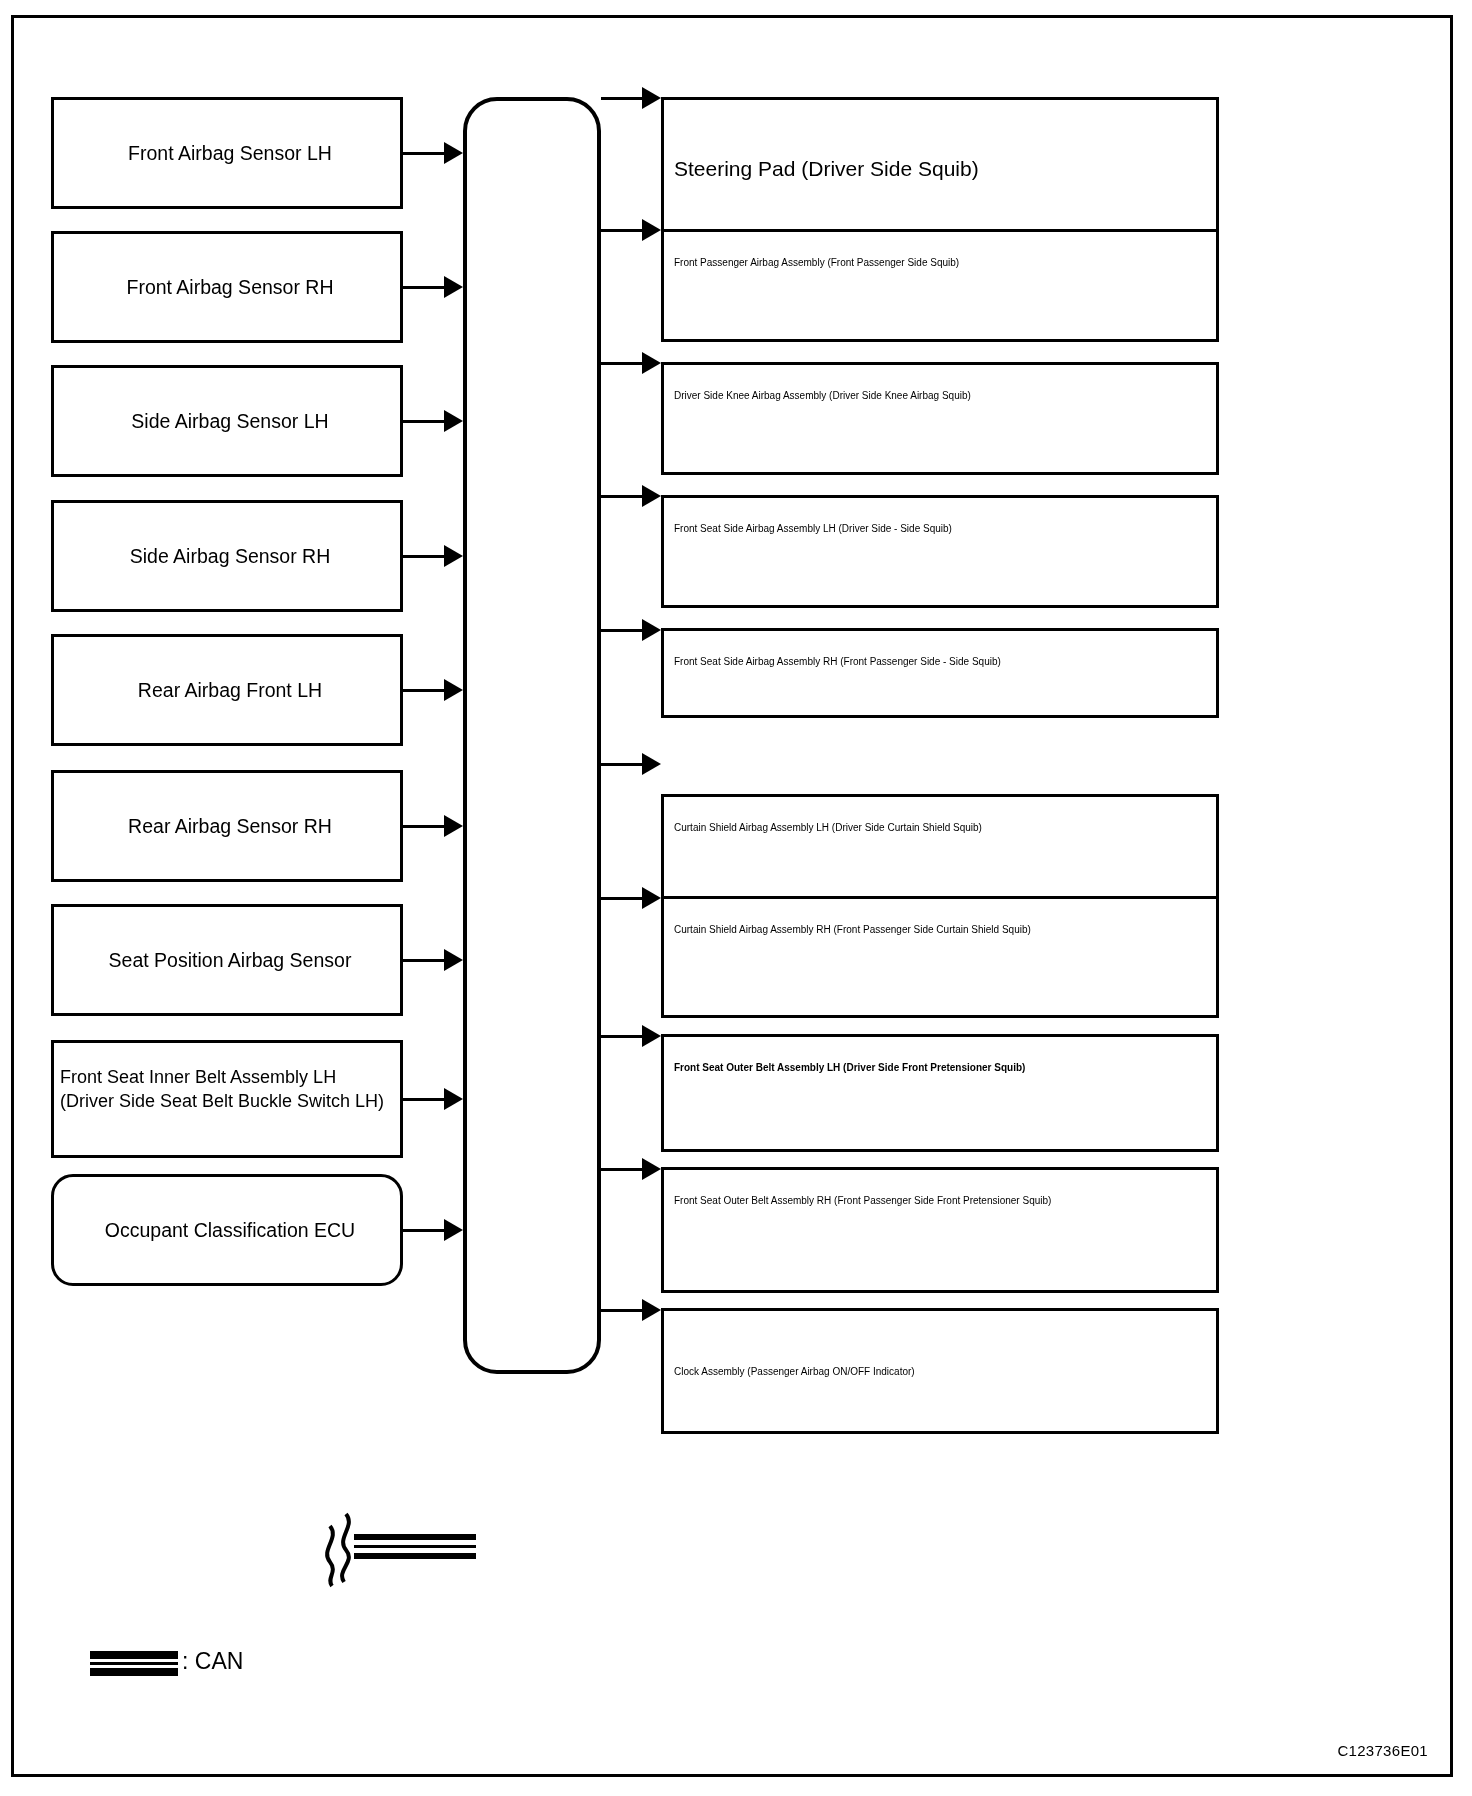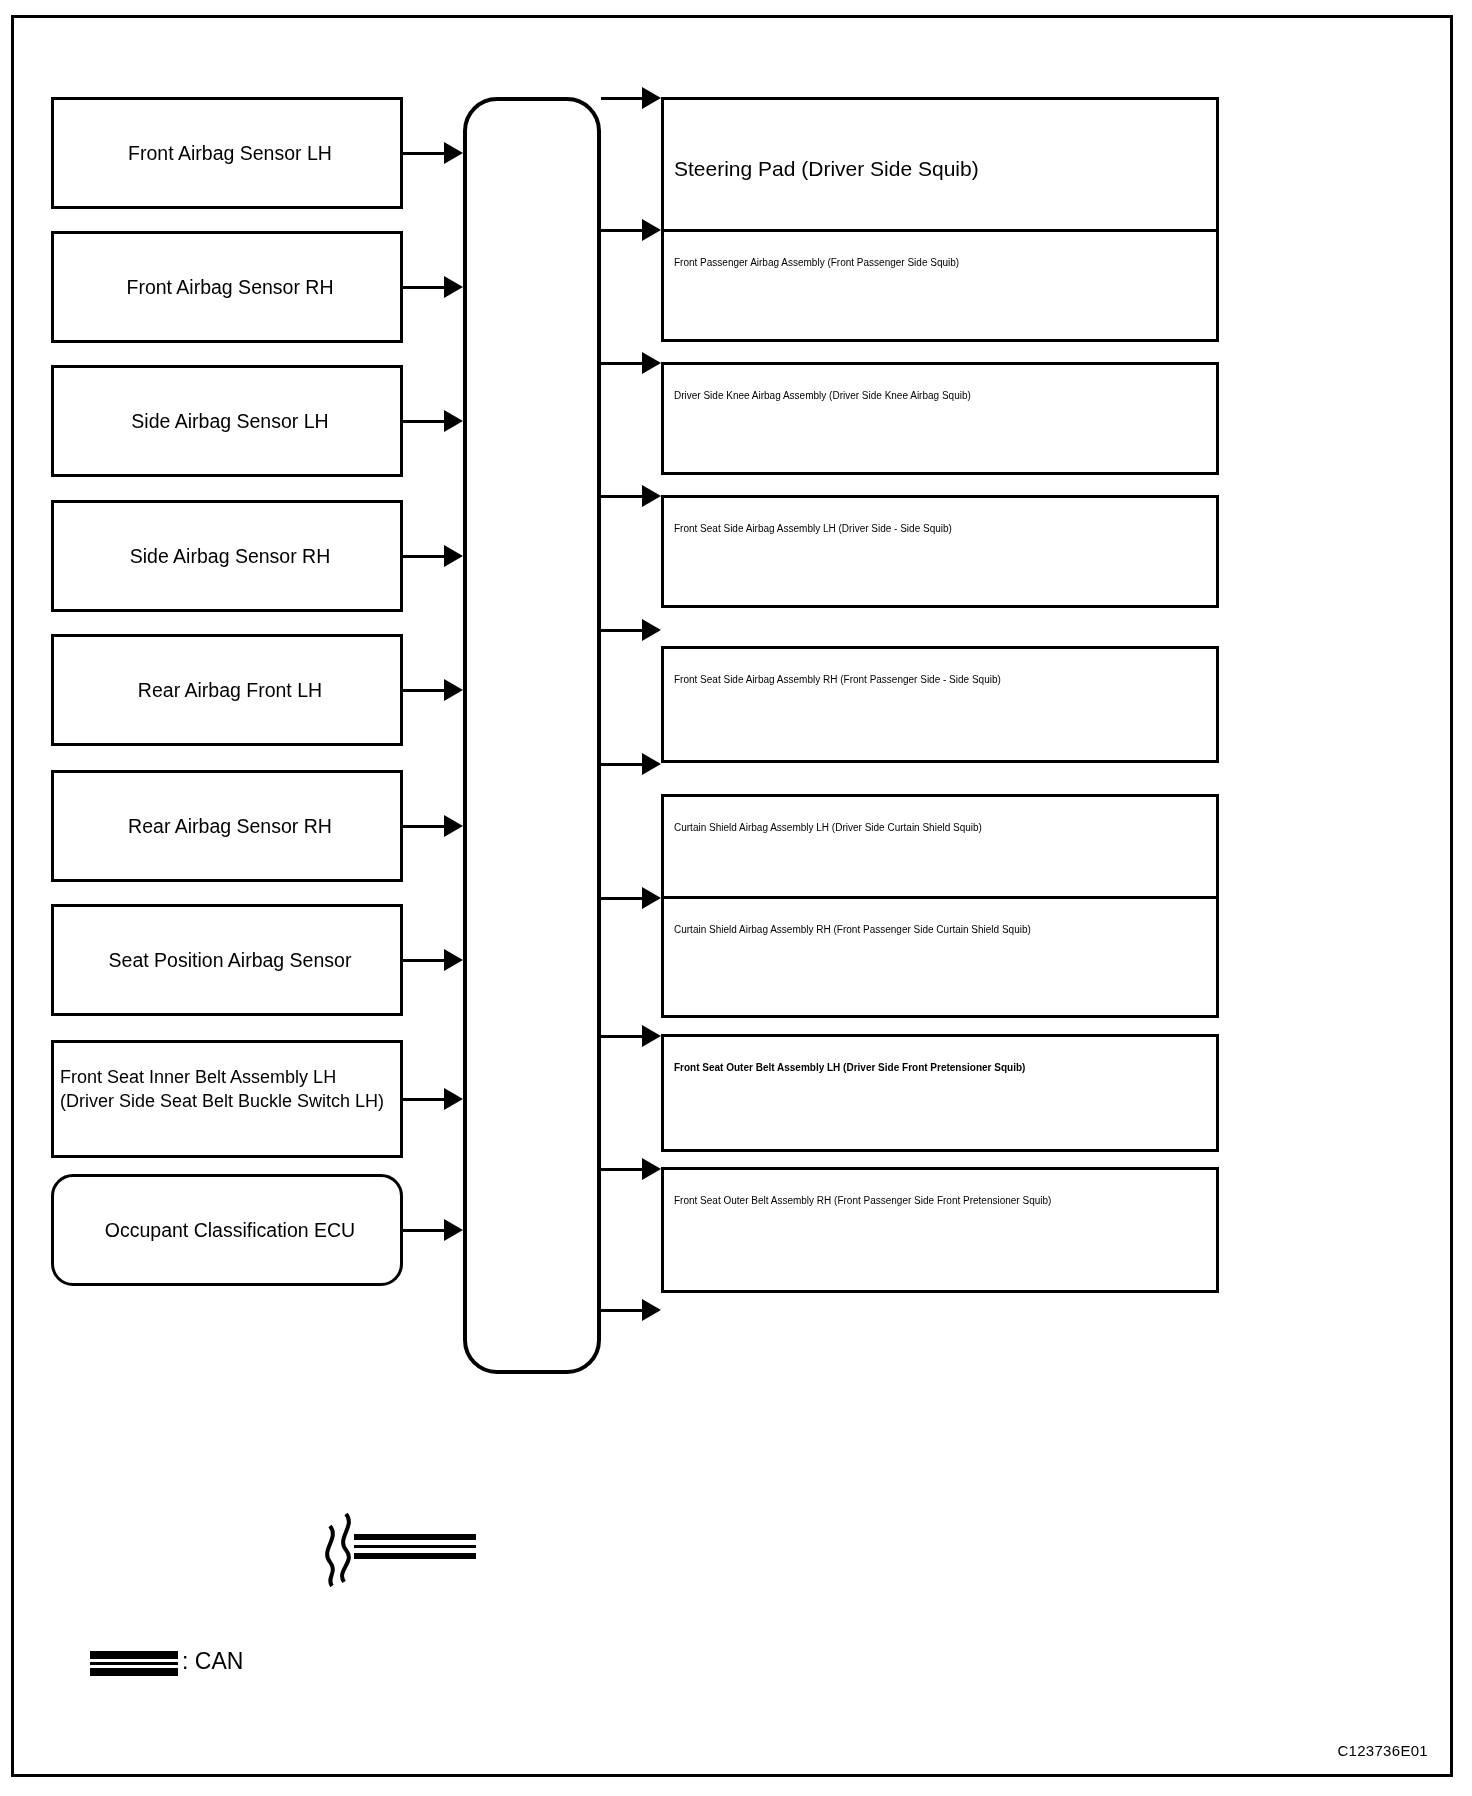--- a/index.html
+++ b/index.html
@@ -134,21 +134,21 @@
       <div class="box rbox tl" style="top: 344px; height: 113px;">
         <div class="txt">Driver Side Knee Airbag Assembly (Driver Side Knee Airbag Squib)</div>
       </div>
       <div class="arrow" style="left: 587px; top: 344px; width: 44px;"></div>
       <div class="head" style="left: 628px; top: 334px;"></div>
       <div class="box rbox tl" style="top: 477px; height: 113px;">
         <div class="txt">Front Seat Side Airbag Assembly LH (Driver Side - Side Squib)</div>
       </div>
       <div class="arrow" style="left: 587px; top: 477px; width: 44px;"></div>
       <div class="head" style="left: 628px; top: 467px;"></div>
-      <div class="box rbox tl" style="top: 628px; height: 117px;">
+      <div class="box rbox tl" style="top: 610px; height: 90px;">
         <div class="txt">Front Seat Side Airbag Assembly RH (Front Passenger Side - Side Squib)</div>
       </div>
       <div class="arrow" style="left: 587px; top: 611px; width: 44px;"></div>
       <div class="head" style="left: 628px; top: 601px;"></div>
       <div class="box rbox tl" style="top: 776px; height: 113px; padding-left: 16px;">
         <div class="txt">Curtain Shield Airbag Assembly LH (Driver Side Curtain Shield Squib)</div>
       </div>
       <div class="arrow" style="left: 587px; top: 745px; width: 44px;"></div>
       <div class="head" style="left: 628px; top: 735px;"></div>
       <div class="box rbox tl" style="top: 878px; height: 122px;">
@@ -159,17 +159,20 @@
       <div class="box rbox tl" style="top: 1016px; height: 118px; font-weight: bold;">
         <div class="txt">Front Seat Outer Belt Assembly LH (Driver Side Front Pretensioner Squib)</div>
       </div>
       <div class="arrow" style="left: 587px; top: 1017px; width: 44px;"></div>
       <div class="head" style="left: 628px; top: 1007px;"></div>
       <div class="box rbox tl" style="top: 1149px; height: 126px; padding-left: 44px;">
         <div class="txt">Front Seat Outer Belt Assembly RH (Front Passenger Side Front Pretensioner Squib)</div>
       </div>
       <div class="arrow" style="left: 587px; top: 1150px; width: 44px;"></div>
       <div class="head" style="left: 628px; top: 1140px;"></div>
+      <div class="box rbox tl vcent" style="top: 1290px; height: 126px;">
+        <div class="txt">Clock Assembly (Passenger Airbag ON/OFF Indicator)</div>
+      </div>
       <div class="arrow" style="left: 587px; top: 1291px; width: 44px;"></div>
       <div class="head" style="left: 628px; top: 1281px;"></div>
       <div class="arrow" style="left: 432px; top: 1527px; width: 22px;"></div>
     </div>
 </div>
 
 </body></html>

